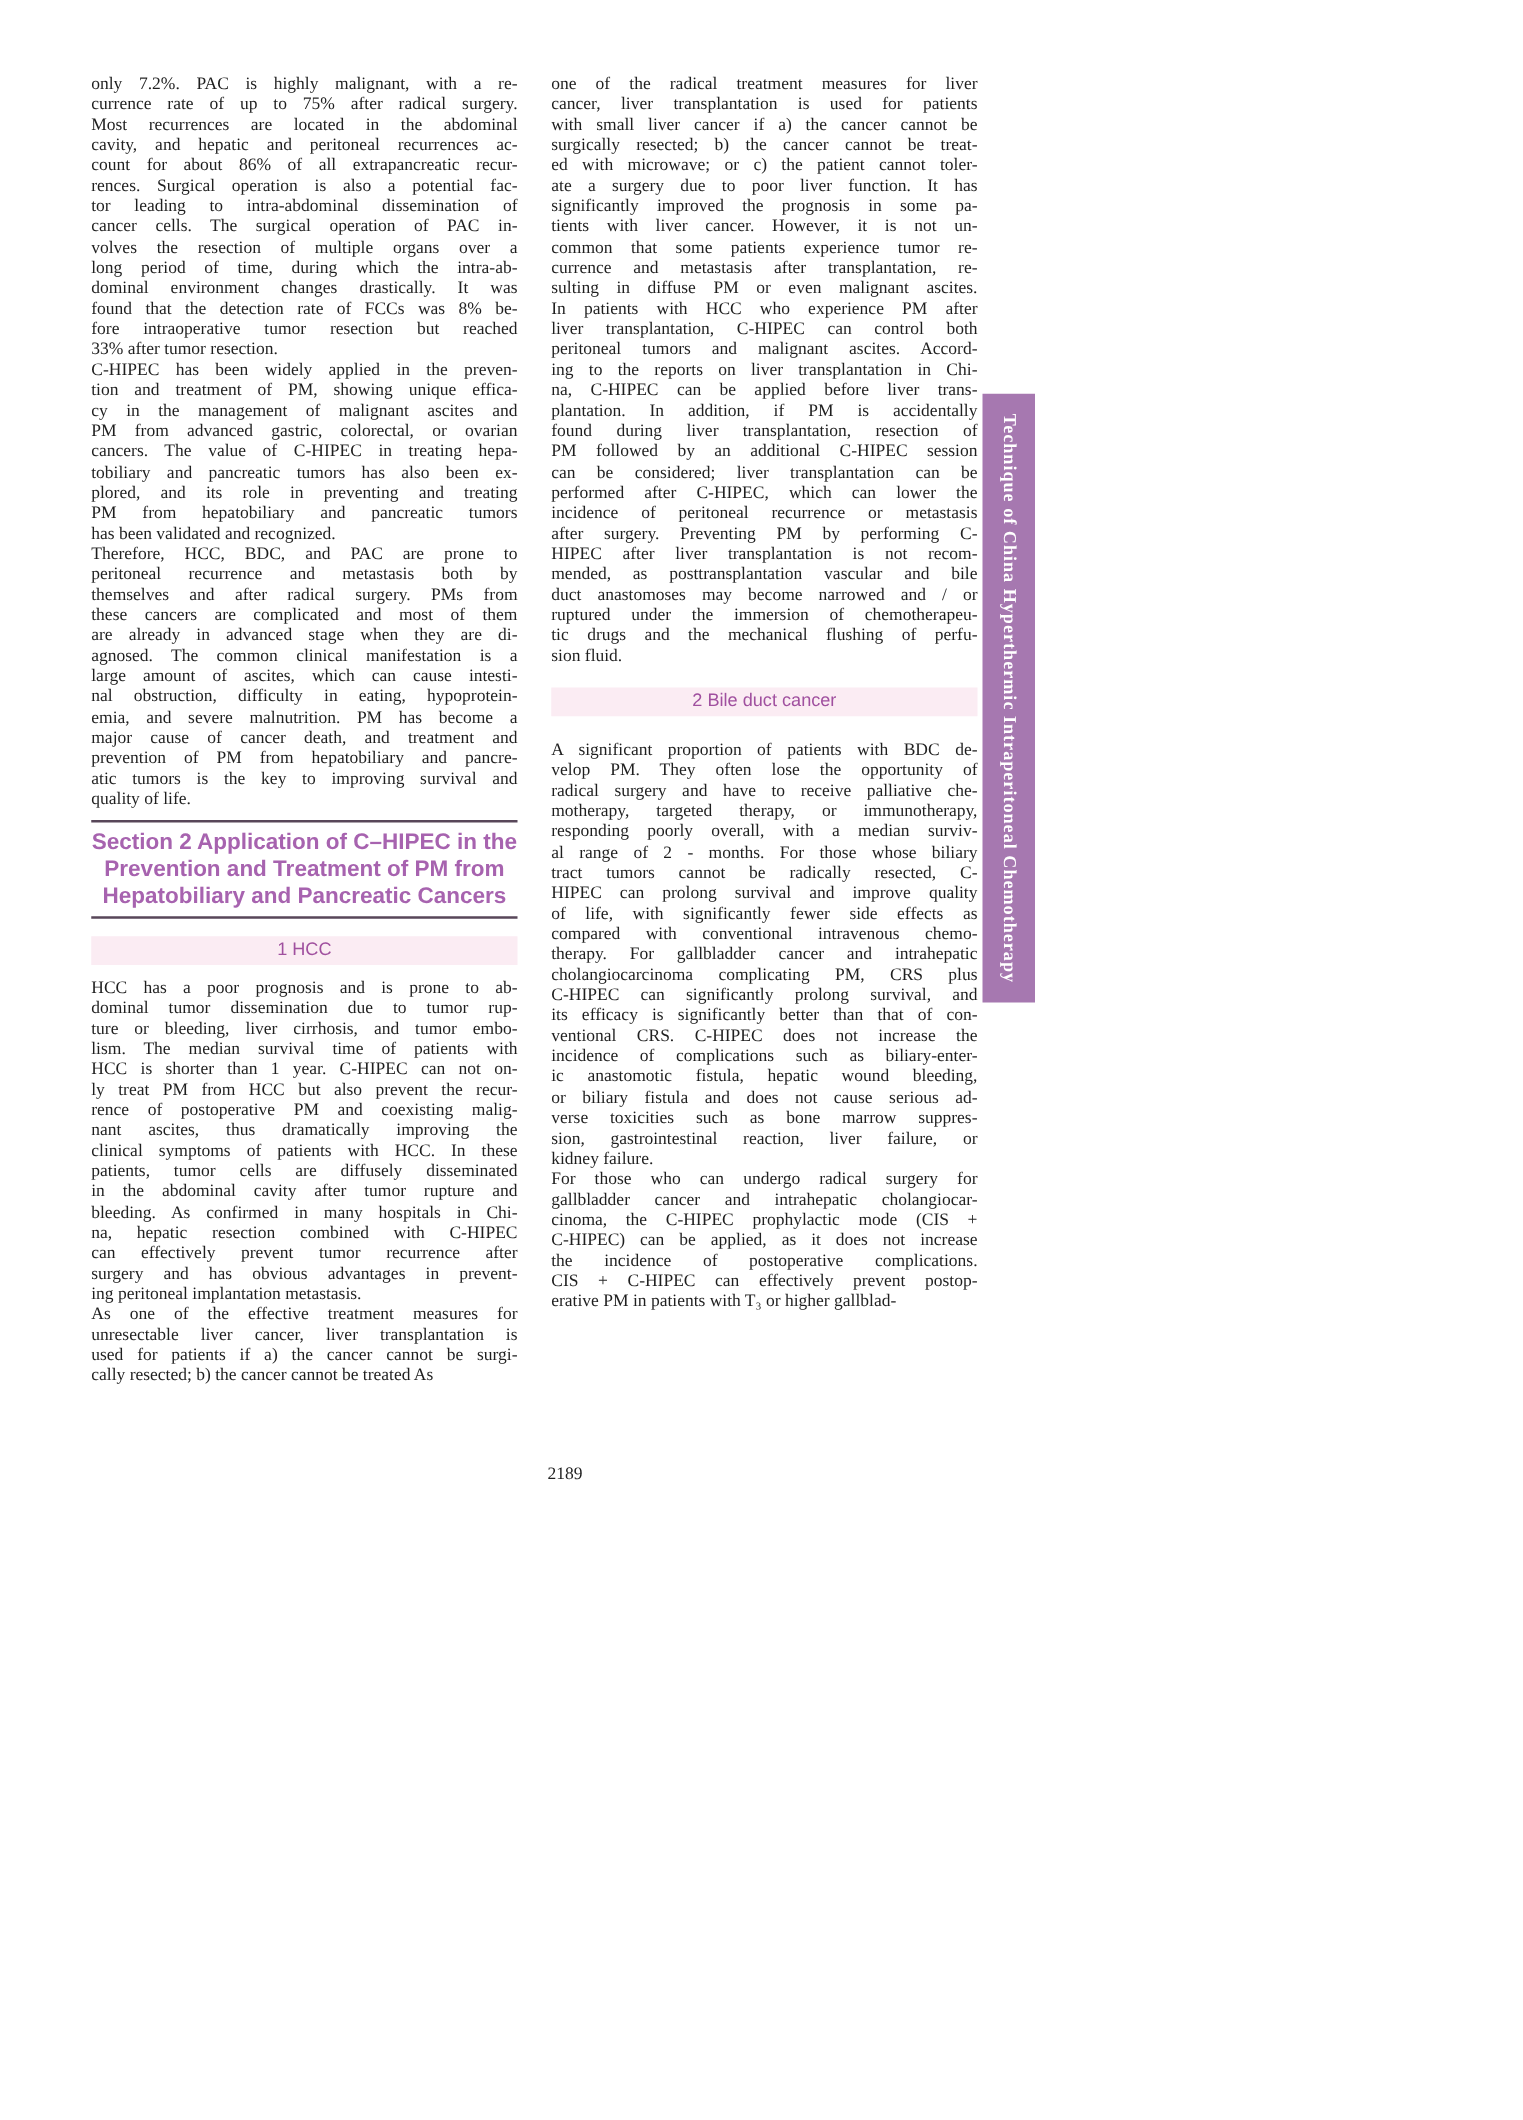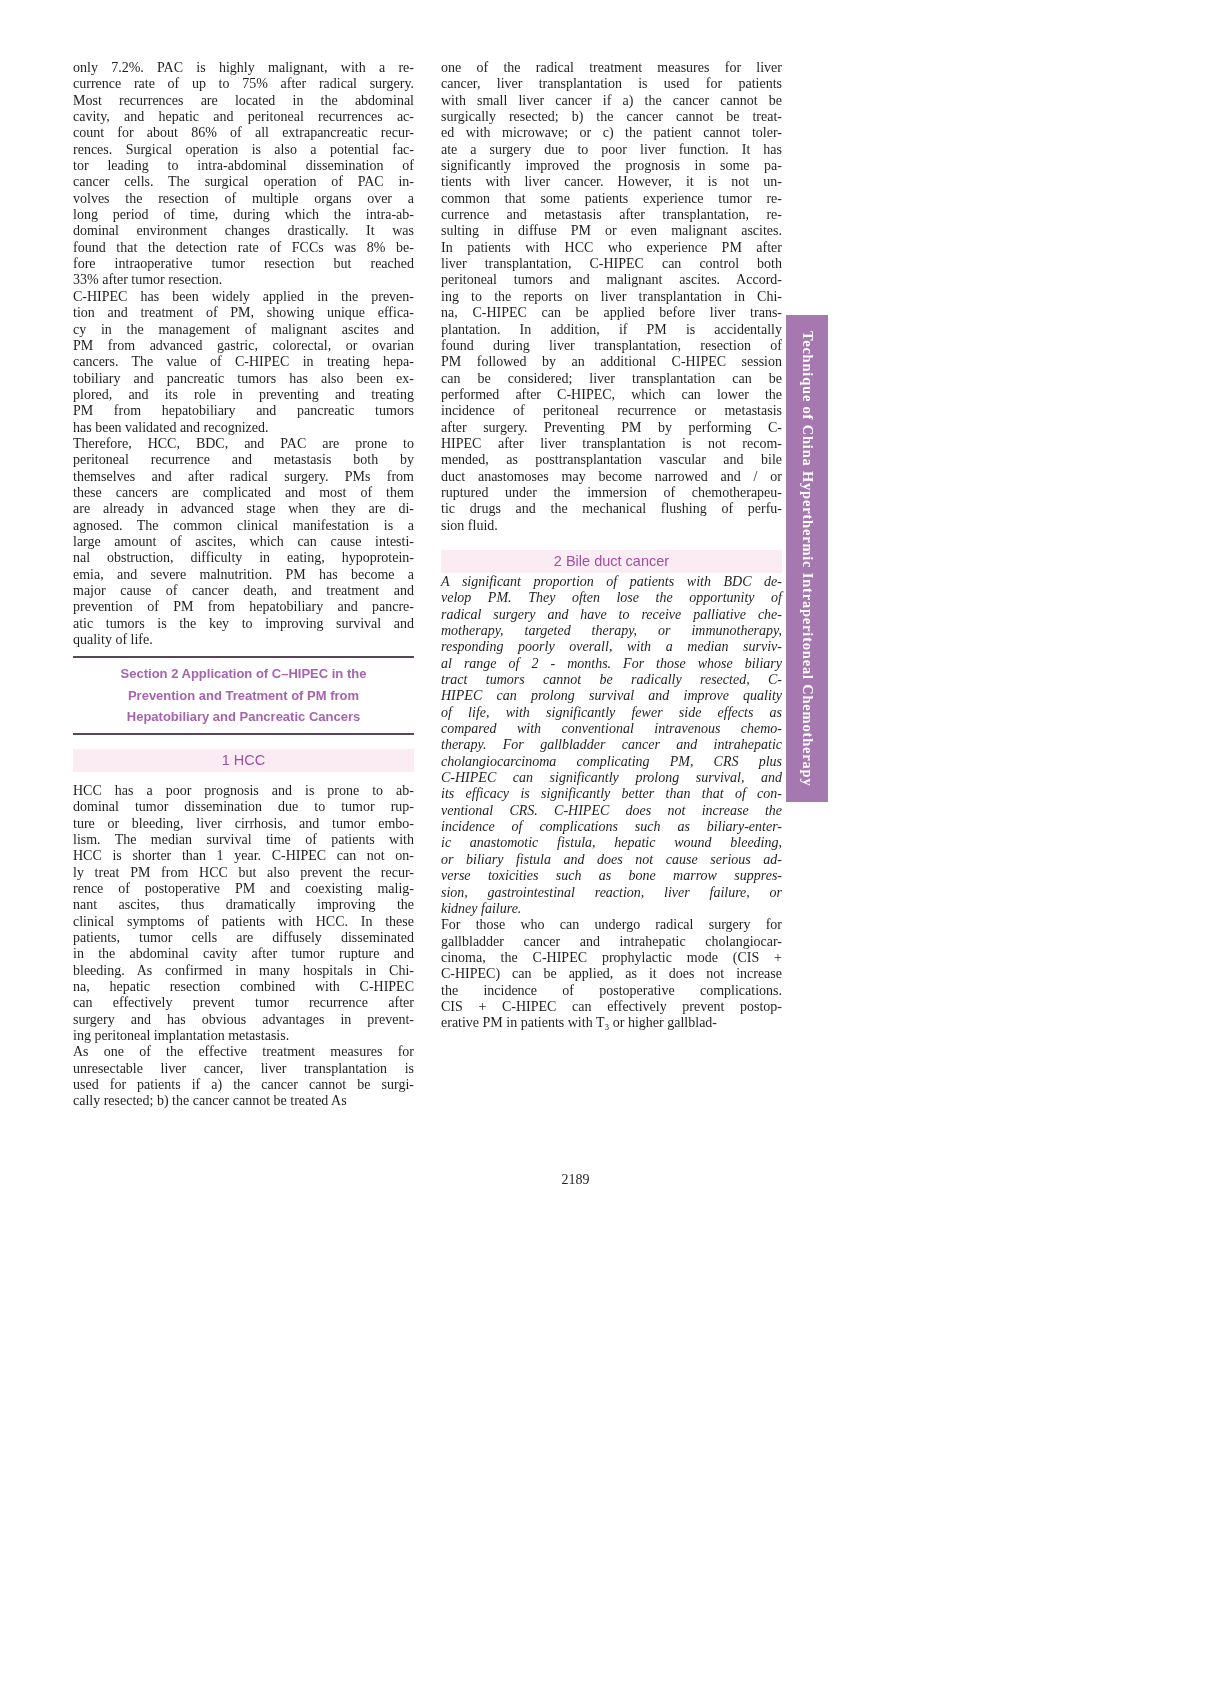--- a/index.html
+++ b/index.html
@@ -10,43 +10,43 @@
   .columns { position:absolute; left:73px; top:60px; display:flex; gap:27px; }
   .col { width:341px; }
   .para { font-size:14px; line-height:16.35px; margin:0; }
   .jline { text-align:justify; text-align-last:justify; }
   .jline.lastline { text-align-last:left; }
   .centered .jline, .centered .jline.lastline { text-align:center; text-align-last:center; }
   .rule { border:0; border-top:2px solid #584759; margin:0; }
   .rule-top { margin-top:8px; }
   .section-heading {
     font-family:"Liberation Sans","DejaVu Sans",sans-serif; font-weight:bold;
-    font-size:13px; line-height:21.5px; color:#a763af; margin:5px 0;
+    font-size:18px; line-height:21.5px; color:#a763af; margin:5px 0;
   }
   .subheading {
     height:23px; line-height:23px; background:#fbecf3; color:#a0509f;
     font-family:"Liberation Sans","DejaVu Sans",sans-serif; font-weight:normal;
     font-size:14.5px; text-align:center;
   }
   .sub-left { margin-top:14px; }
   .sub-right { margin-top:16px; }
   .after-sub-left { margin-top:11px; }
-  .after-sub-right { margin-top:1px;font-style:italic; }
+  .after-sub-right { margin-top:20px; }
   .side-tab {
     position:absolute; left:786px; top:315px; width:42px; height:487px;
     background:#a678b0; display:flex; align-items:center; justify-content:center;
   }
   .side-tab .vtext {
     writing-mode:vertical-rl; text-orientation:mixed; white-space:nowrap;
     color:#ffffff; font-family:"Liberation Serif","DejaVu Serif",serif;
     font-weight:bold; font-size:14.5px; letter-spacing:0.8px;
   }
   .page-number {
     position:absolute; top:1172px; left:438px; width:275px;
-    text-align:center; font-size:14px; color:#1f1f1f;
+    text-align:left; font-size:14px; color:#1f1f1f;
   }
 </style>
 </head>
 <body>
 
 <div class="page">
 
   <div class="columns">
 
     <div class="col">

